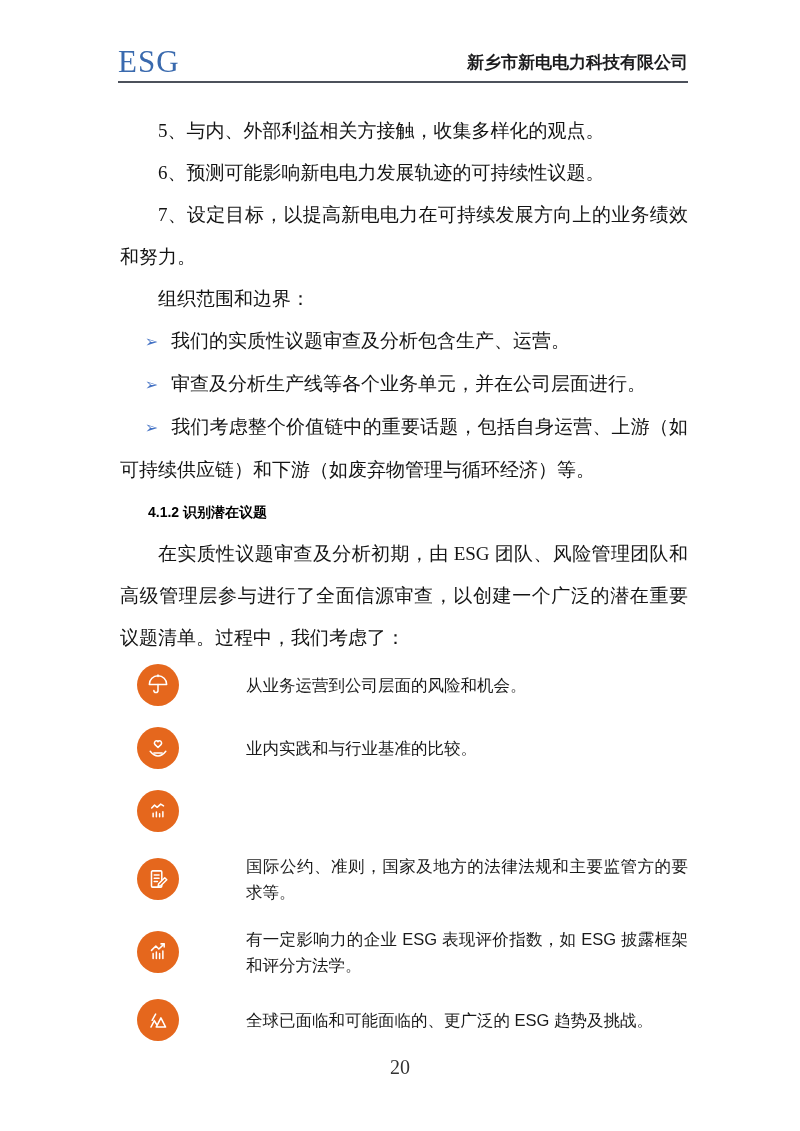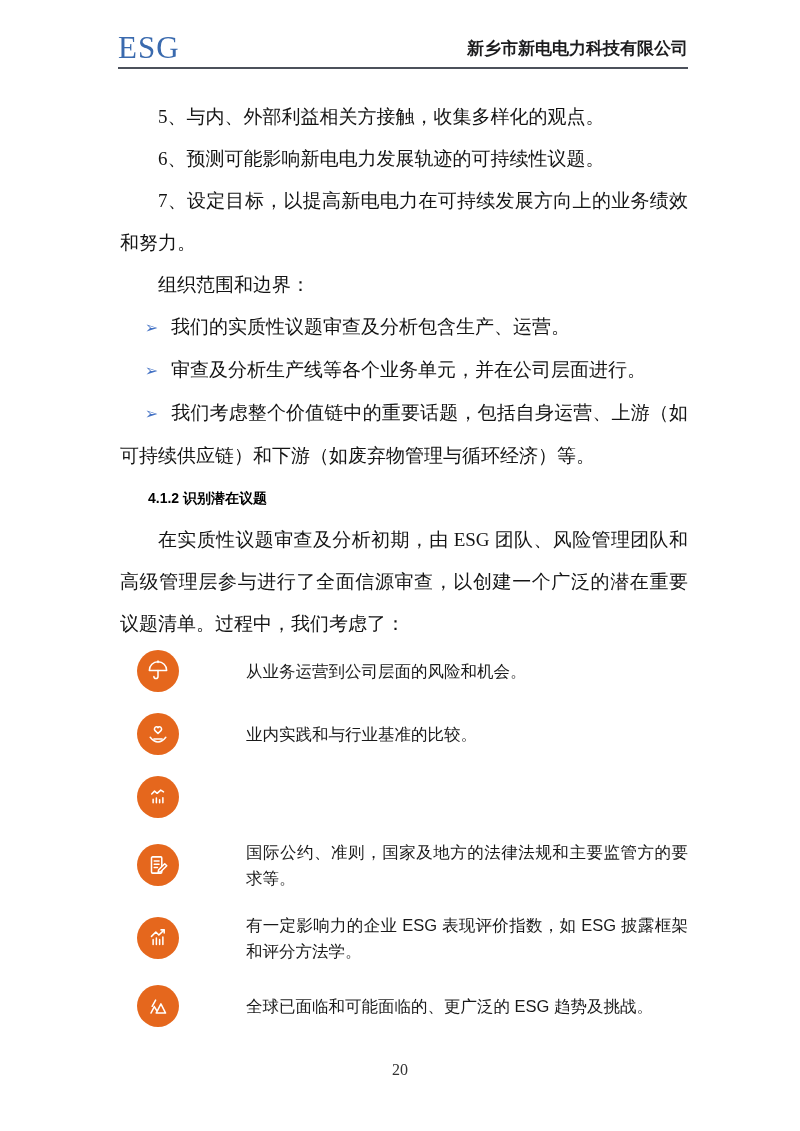--- a/index.html
+++ b/index.html
@@ -9,21 +9,21 @@
     margin: 0 auto;
     background: #ffffff;
     box-sizing: border-box;
     overflow: hidden;
     font-family: "Liberation Serif", "DejaVu Serif", serif;
     color: #141414;
   }
   
   .header {
     margin: 0 112px 0 118px;
-    padding-top: 32px;
+    padding-top: 46px;
     padding-bottom: 4px;
     display: flex;
     justify-content: space-between;
     align-items: flex-end;
     border-bottom: 2px solid #4c515b;
   }
   .logo {
     font-family: "Liberation Serif", "DejaVu Serif", serif;
     font-size: 31px;
     line-height: 1;
@@ -97,21 +97,21 @@
     color: #1a1a1a;
     max-width: 492px;
     text-align: justify;
   }
   
   .footer {
     position: absolute;
     bottom: 52px; left: 0;
     width: 100%;
     text-align: center;
-    font-size: 16px;
+    font-size: 20px;
     color: #333;
   }
 </style>
 </head>
 <body>
 
 <div class="page">
 
   <div class="header">
     <span class="logo">ESG</span>

